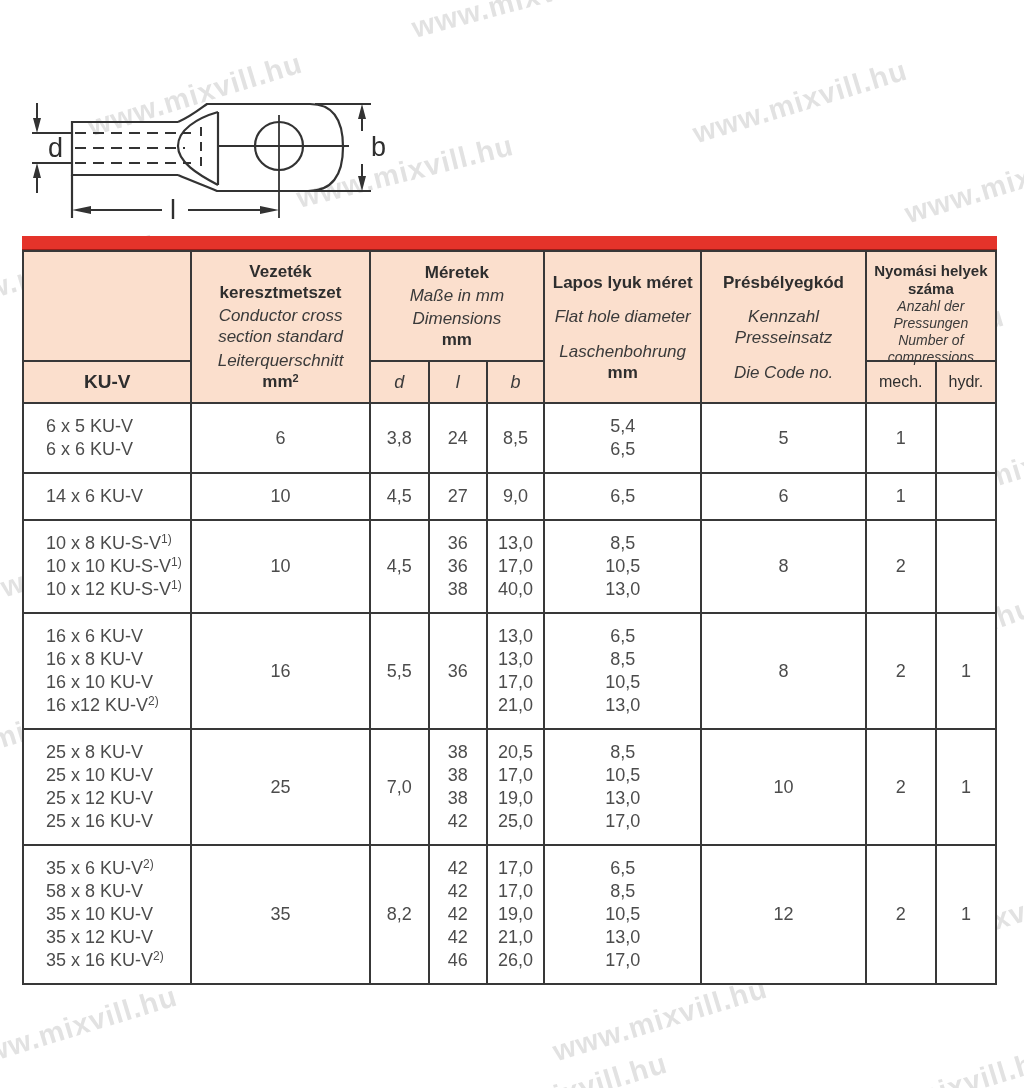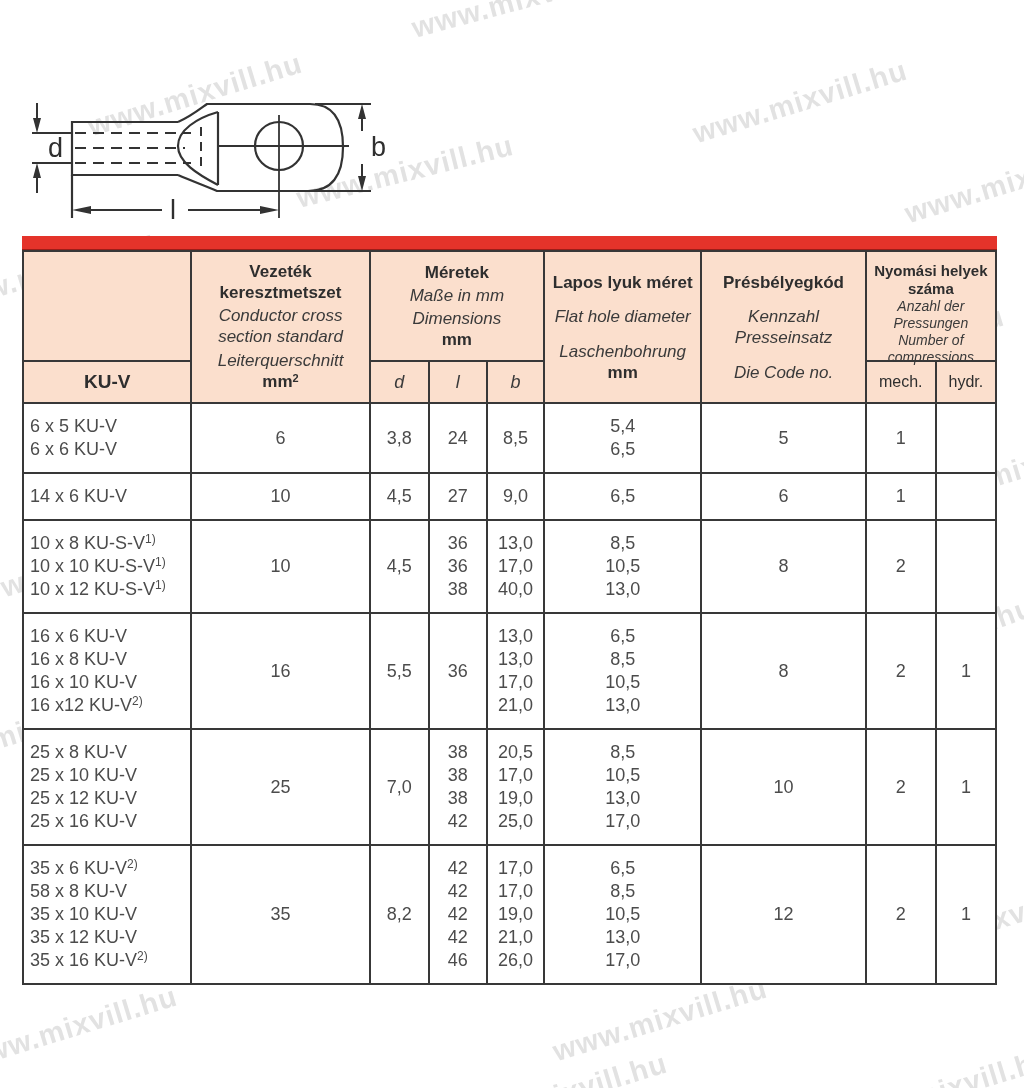--- a/index.html
+++ b/index.html
@@ -35,21 +35,21 @@
   .hb-s{font-size:15px;line-height:18px}
   .hi-s{font-size:14px;line-height:17px}
   .kuv{font-weight:bold;color:#2e2e2e;font-size:19px;text-align:center}
   .dlb{font-style:italic;color:#3a3a3a;font-size:18px;text-align:center}
   .mh{font-weight:normal;color:#2e2e2e;font-size:16px;text-align:center}
   .hsup{font-size:11px;position:relative;top:-5px}
   tbody td{
     font-size:18px;line-height:23px;text-align:center;
     padding:11px 2px;background:#ffffff;
   }
-  tbody td.names{text-align:left;padding-left:6px}
+  tbody td.names{text-align:left;padding-left:22px}
   tbody sup{font-size:12px;position:relative;top:1px;vertical-align:super;line-height:0}
 </style>
 </head>
 <body>
 
 <div class="wm-layer" id="wm-layer">
     <span class="wm" style="left: 520px; top: 0px; color: rgba(112, 112, 112, 0.2); transform: translate(-50%, -50%) rotate(-15deg);">www.mixvill.hu</span>
     <span class="wm" style="left: 195px; top: 95px; color: rgba(112, 112, 112, 0.2); transform: translate(-50%, -50%) rotate(-17deg);">www.mixvill.hu</span>
     <span class="wm" style="left: 800px; top: 102px; color: rgba(112, 112, 112, 0.2); transform: translate(-50%, -50%) rotate(-17deg);">www.mixvill.hu</span>
     <span class="wm" style="left: 405px; top: 172px; color: rgba(112, 112, 112, 0.2); transform: translate(-50%, -50%) rotate(-14deg);">www.mixvill.hu</span>

